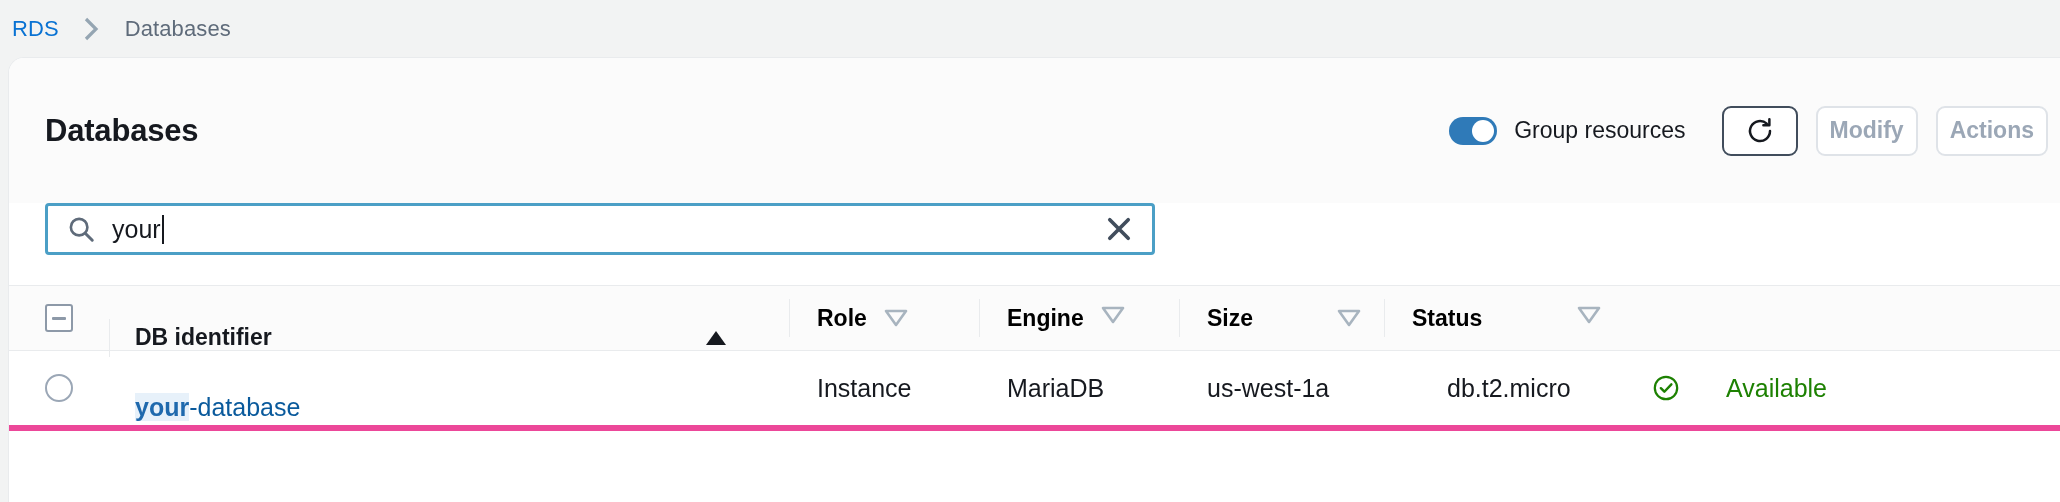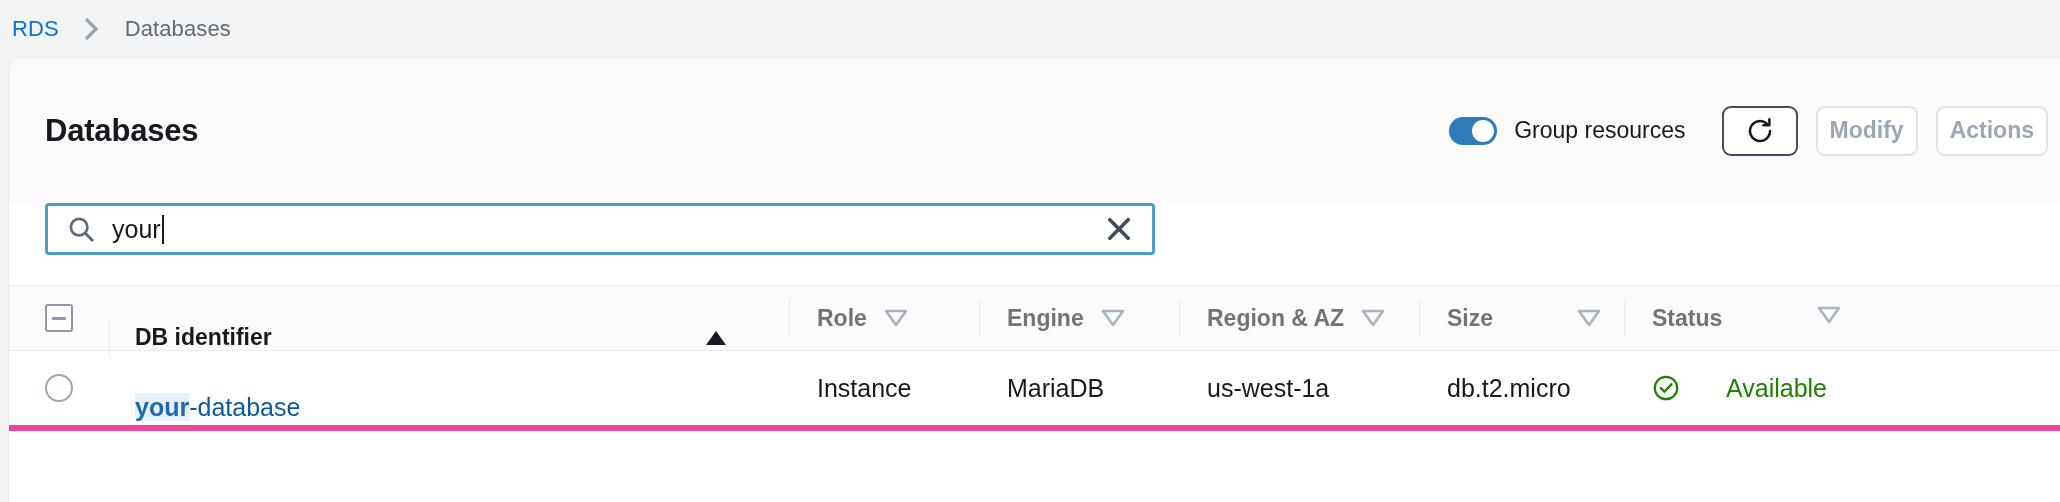--- a/index.html
+++ b/index.html
@@ -196,21 +196,21 @@
     display: flex;
     align-items: center;
     height: 80px;
     background: #ffffff;
     border-bottom: 6px solid #ec4899;
   }
 
   .c-sel   { width: 100px; display: flex; align-items: center; justify-content: center; flex: none; }
   .c-name  { width: 680px; flex: none; display: flex; align-items: center; padding-left: 26px; position: relative; margin-top: 39px; }
   .c-role  { width: 190px; flex: none; display: flex; align-items: center; position: relative; }
-  .c-eng   { width: 200px; flex: none; display: flex; align-items: center; position: relative; }
+  .c-eng   { width: 200px; flex: none; display: flex; position: relative; }
   .c-reg   { width: 240px; flex: none; display: flex; align-items: center; position: relative; }
   .c-size  { width: 205px; flex: none; display: flex; align-items: center; position: relative; }
   .c-stat  { width: 240px; flex: none; display: flex; position: relative; }
 
   .thead .c-name,
   .thead .c-role,
   .thead .c-eng,
   .thead .c-reg,
   .thead .c-size,
   .thead .c-stat { cursor: pointer; }
@@ -221,21 +221,21 @@
     top: 50%;
     transform: translateY(-50%);
     width: 1px;
     height: 38px;
     background: #e9ebed;
   }
 
   .th-label {
     font-size: 23px;
     font-weight: bold;
-    color: #737373;
+    color: #000000;
     white-space: nowrap;
   }
   .th-label.dark { color: #16191f; }
   .sort-caret { margin-left: 16px; display: inline-flex; }
   .sort-caret svg { display: block; }
 
   
   .cb-indet {
     width: 28px; height: 28px;
     border: 2px solid #8d99a8;
@@ -382,29 +382,20 @@
       <div class="c-eng">
         <span class="divider"></span>
         <span class="th-label" style="margin-left:28px">Engine</span>
         <span class="sort-caret">
           <svg width="26" height="20" viewBox="0 0 26 20">
             <path d="M13 17 L3 3 L23 3 Z" fill="none" stroke="#a8b4bf" stroke-width="2.6" stroke-linejoin="round"></path>
           </svg>
         </span>
       </div>
 
-      <div class="c-reg">
-        <span class="divider"></span>
-        <span class="th-label" style="margin-left:28px">Region &amp; AZ</span>
-        <span class="sort-caret">
-          <svg width="26" height="20" viewBox="0 0 26 20">
-            <path d="M13 17 L3 3 L23 3 Z" fill="none" stroke="#a8b4bf" stroke-width="2.6" stroke-linejoin="round"></path>
-          </svg>
-        </span>
-      </div>
 
       <div class="c-size">
         <span class="divider"></span>
         <span class="th-label" style="margin-left:28px">Size</span>
         <span class="sort-caret" style="margin-left:auto;margin-right:22px">
           <svg width="26" height="20" viewBox="0 0 26 20">
             <path d="M13 17 L3 3 L23 3 Z" fill="none" stroke="#a8b4bf" stroke-width="2.6" stroke-linejoin="round"></path>
           </svg>
         </span>
       </div>

